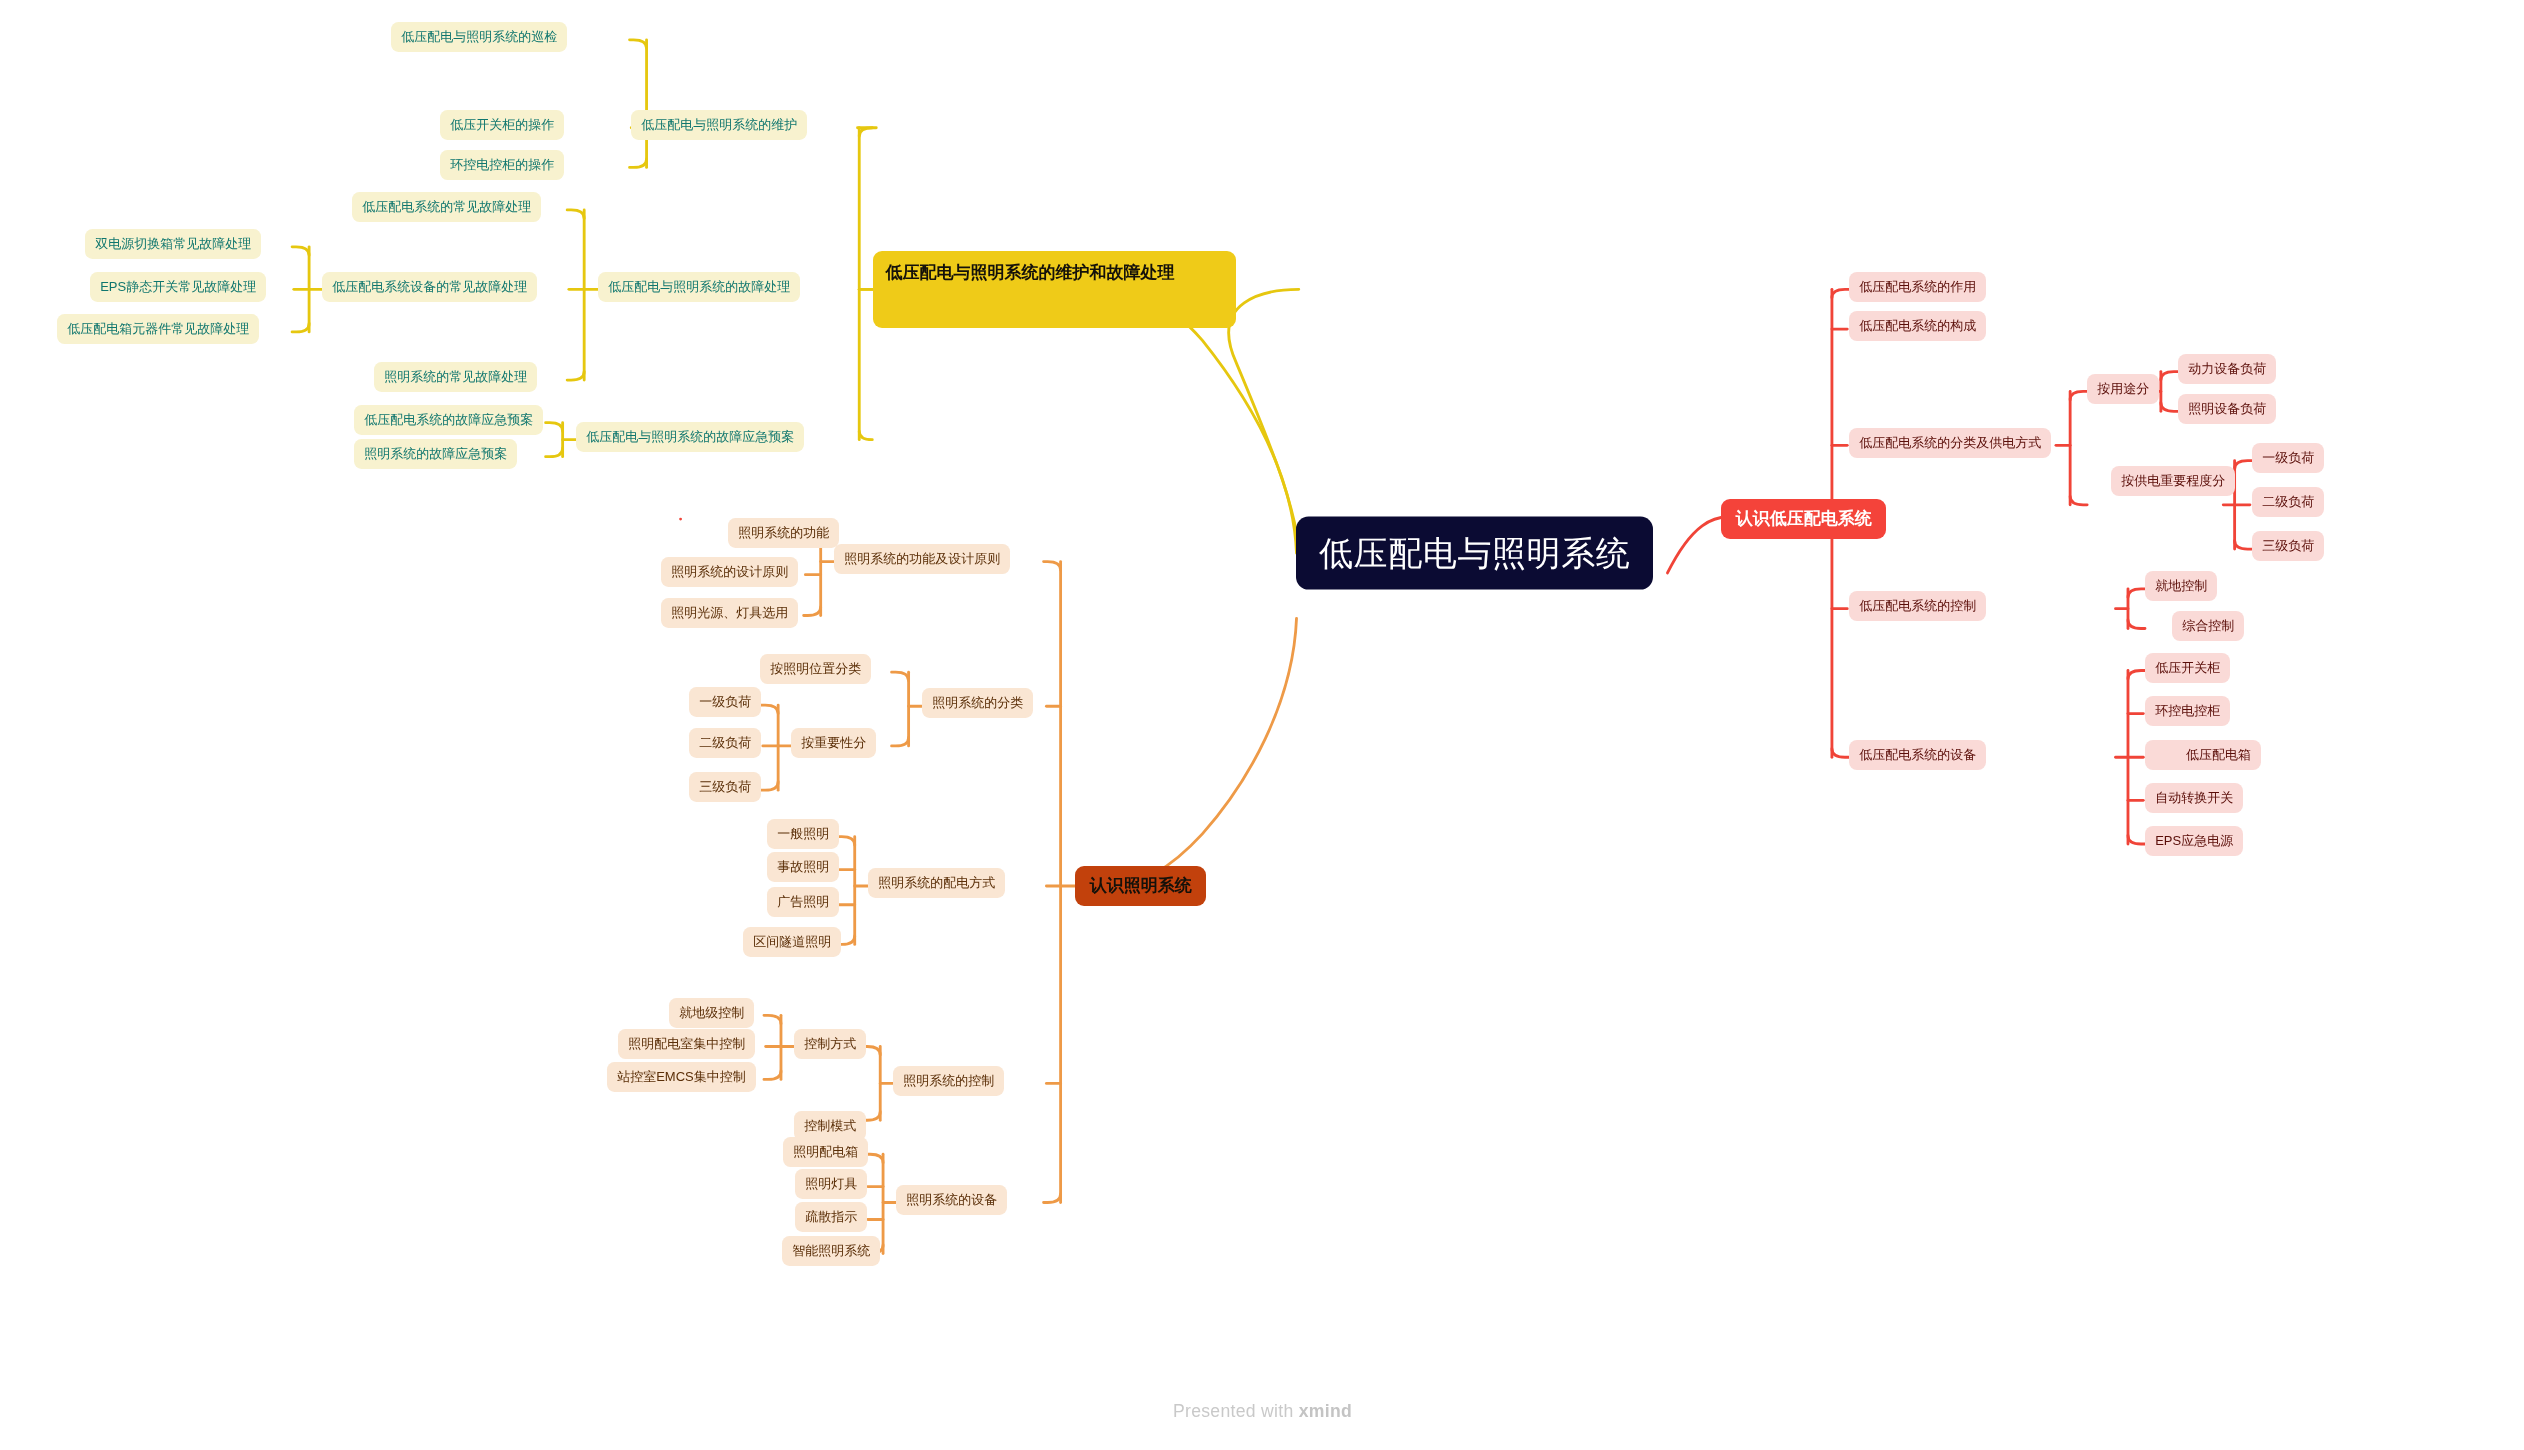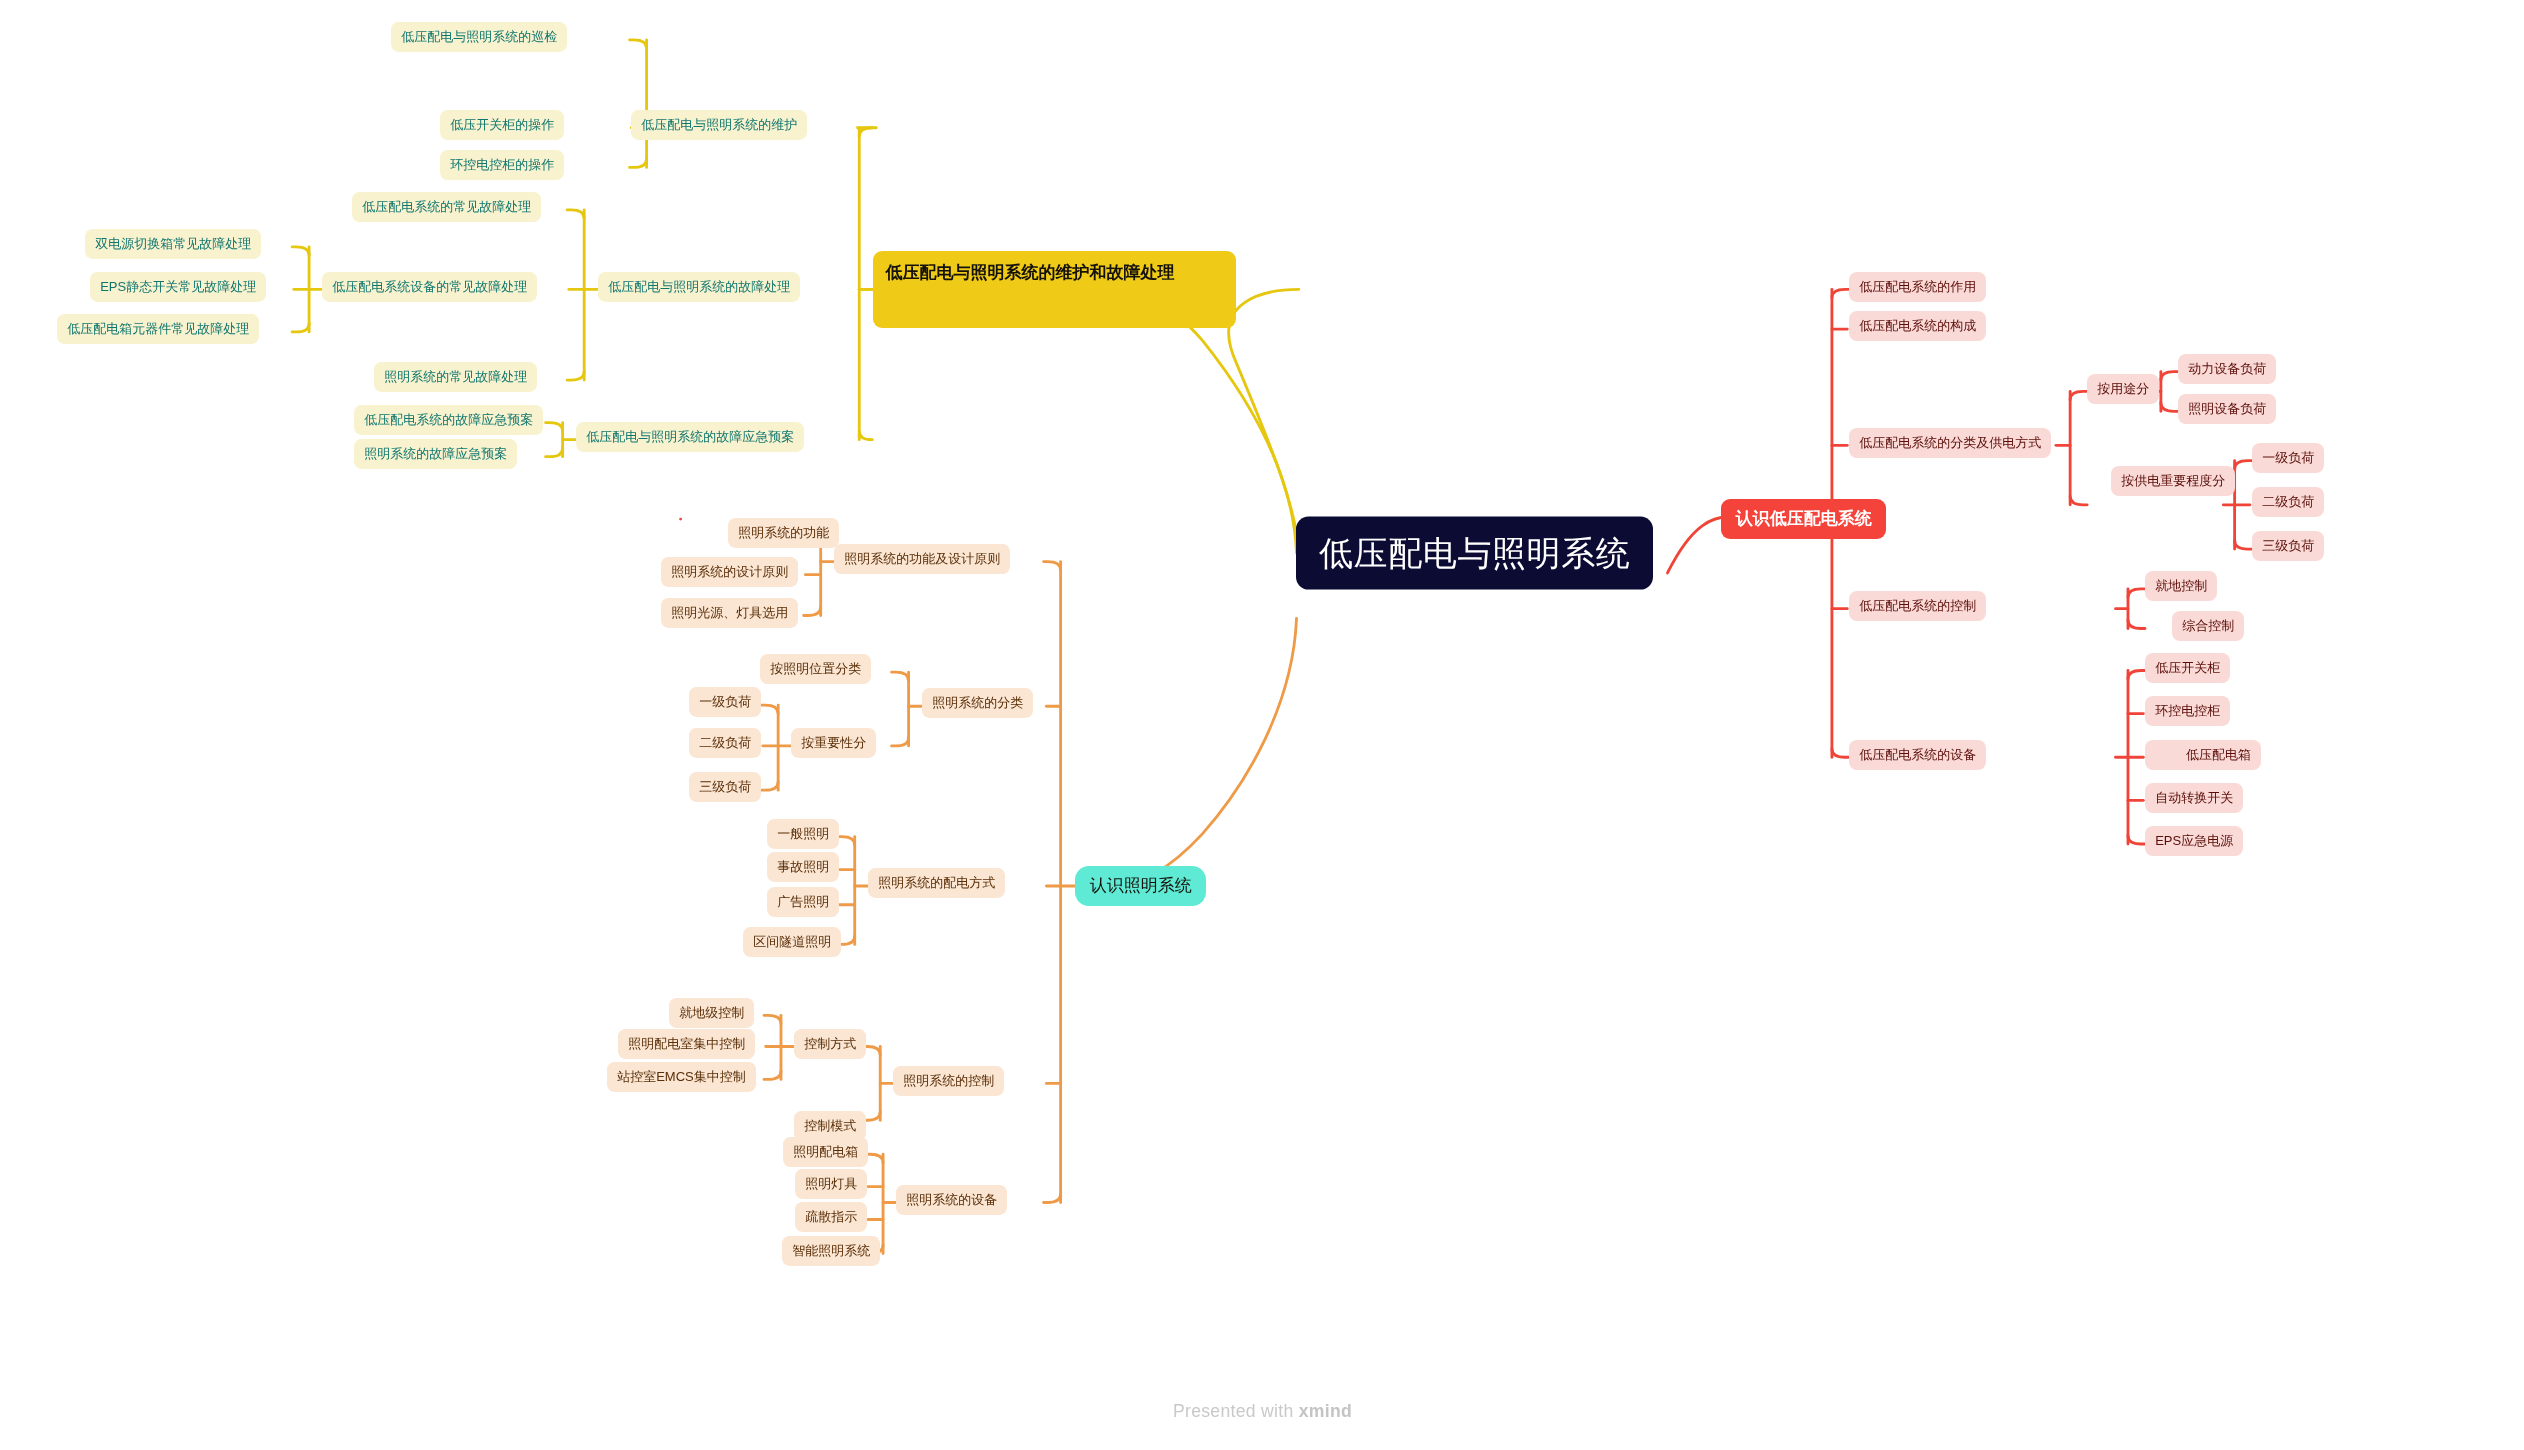--- a/index.html
+++ b/index.html
@@ -30,23 +30,23 @@
 
   
   .main-yellow{
     background:#EFCB18;color:#14110a;
     font-size:17px;font-weight:700;
     padding:10.2px 12.5px;border-radius:9px;
     white-space:normal;line-height:1.45;
     align-items:flex-start;
   }
   .main-orange{
-    background:#5eead4;color:#14110a;
-    font-size:17px;font-weight:400;
-    padding:9px 14.7px;border-radius:14px;
+    background:#c2410c;color:#14110a;
+    font-size:17px;font-weight:700;
+    padding:9px 14.7px;border-radius:9px;
   }
   .main-red{
     background:#F4433A;color:#ffffff;
     font-size:17px;font-weight:700;
     padding:9px 14.7px;border-radius:9px;
   }
 
   
   .sub-yellow{
     background:#F8F2CF;color:#0f766e;

